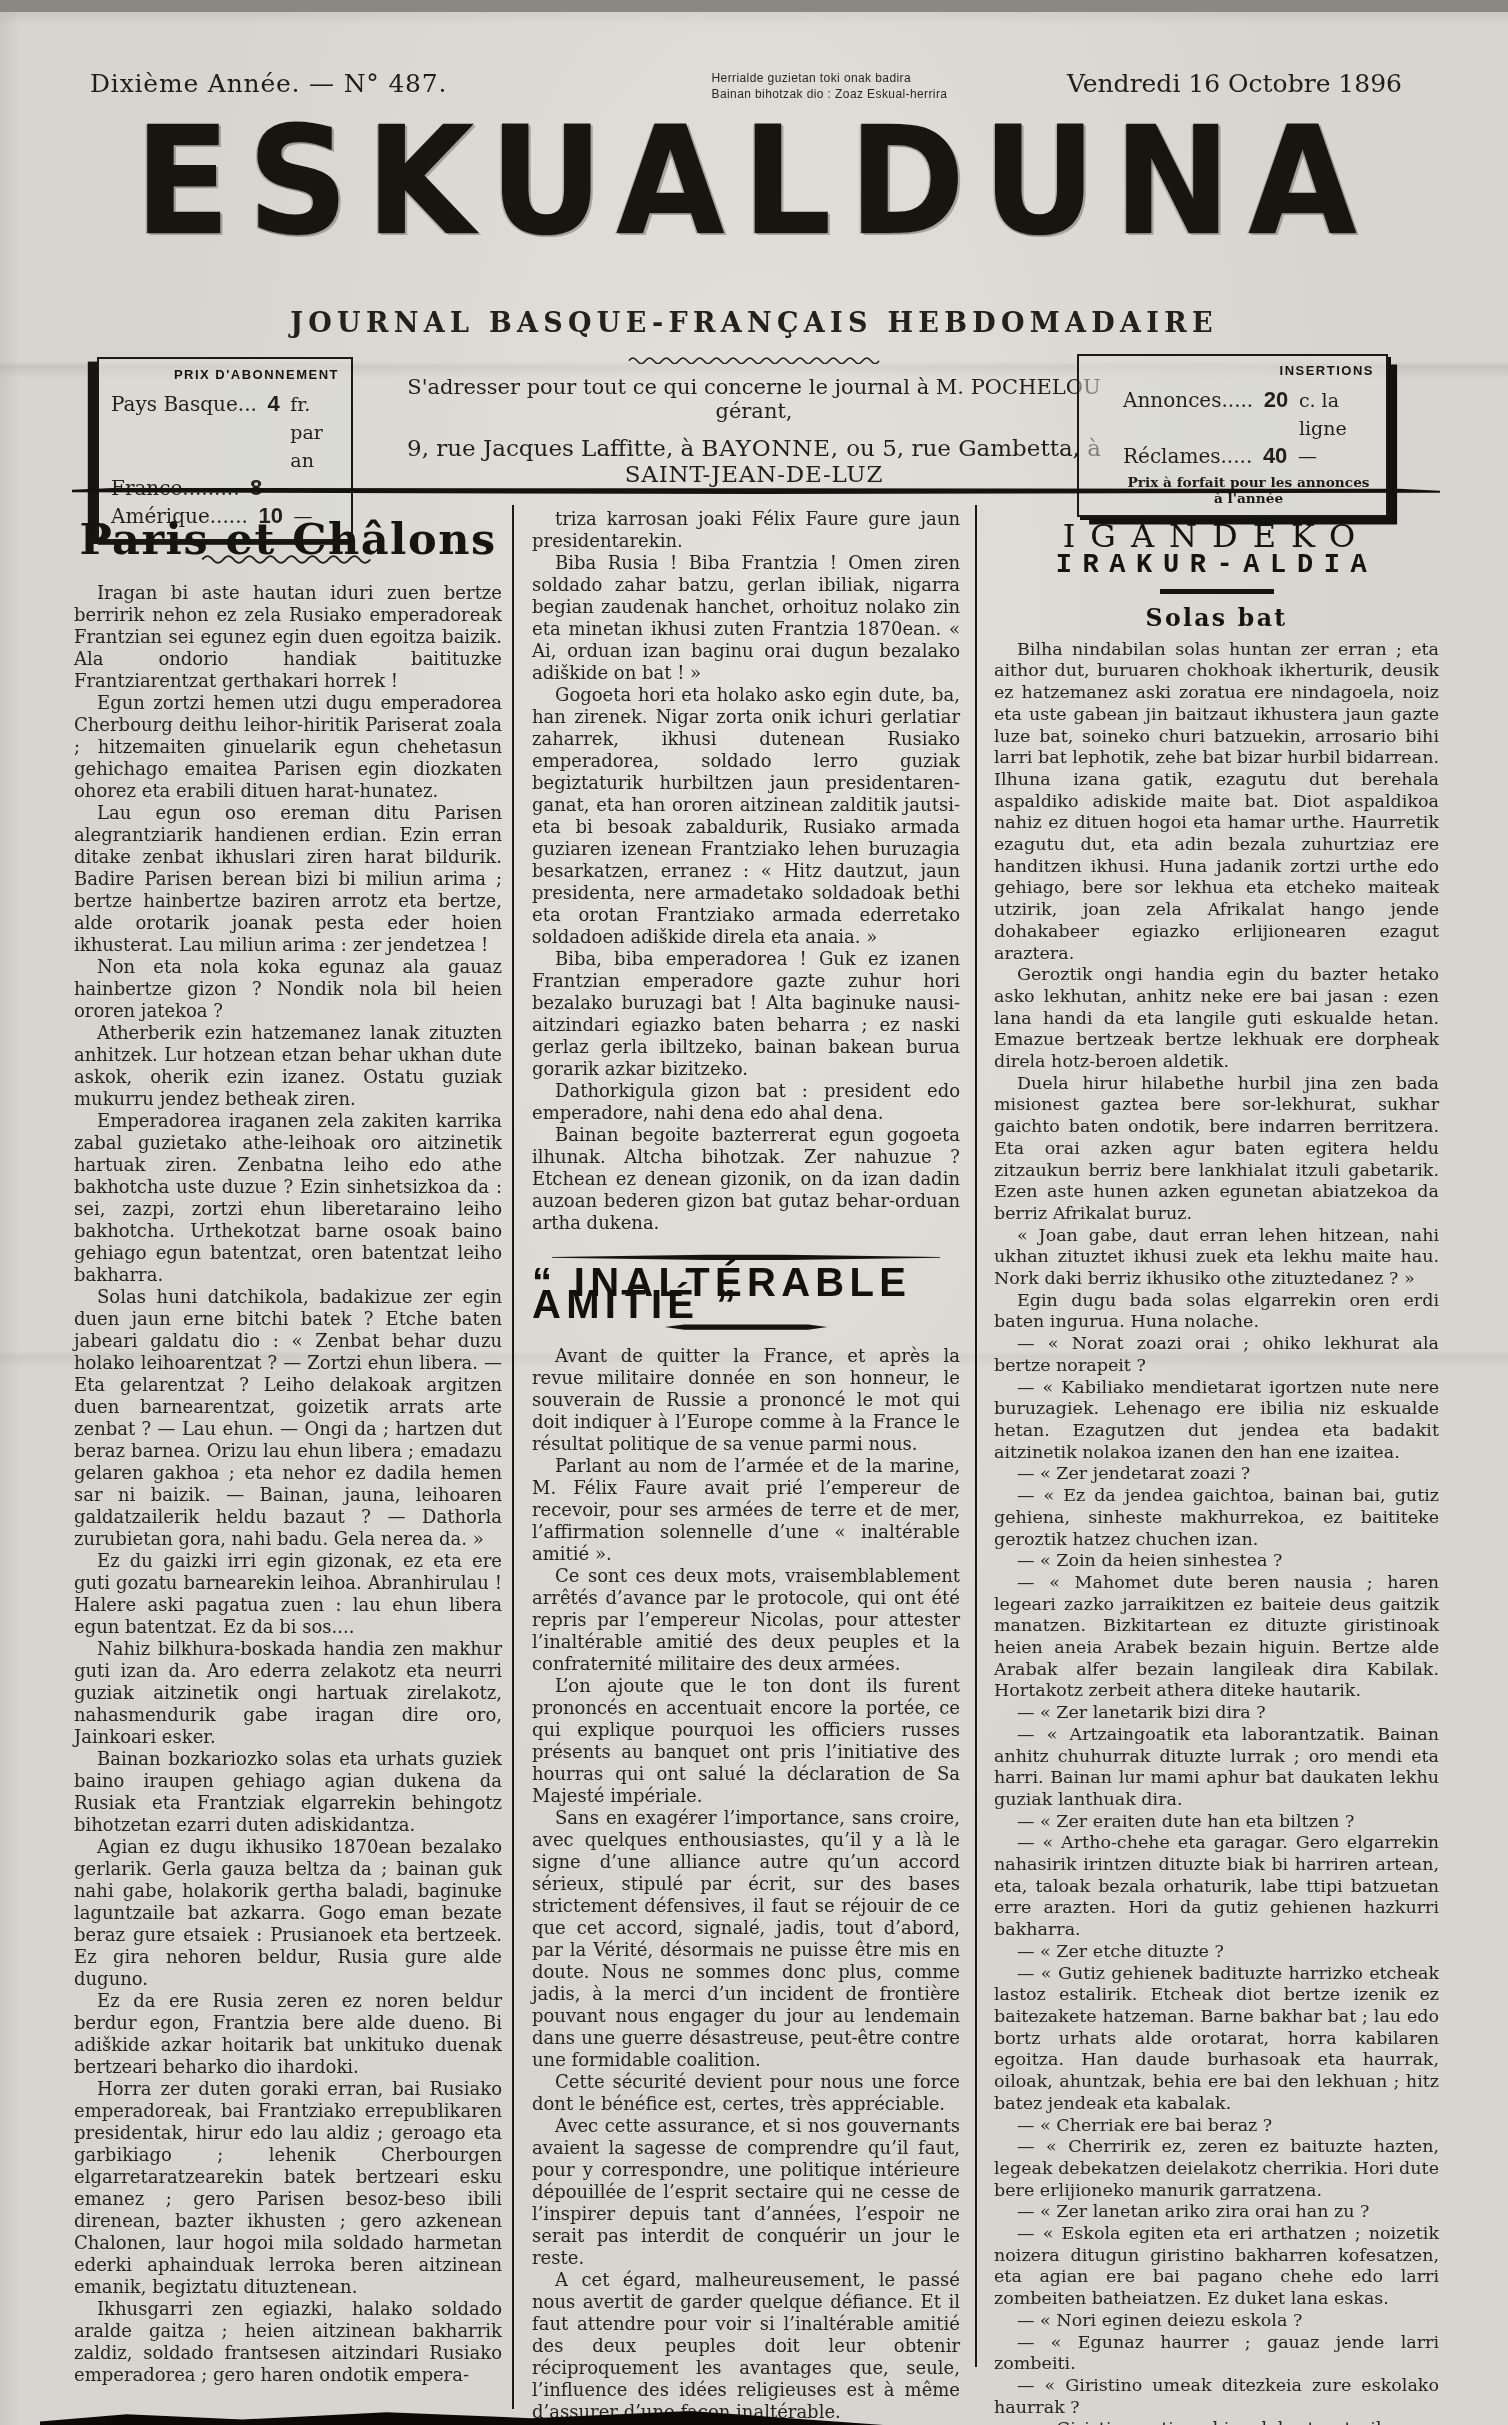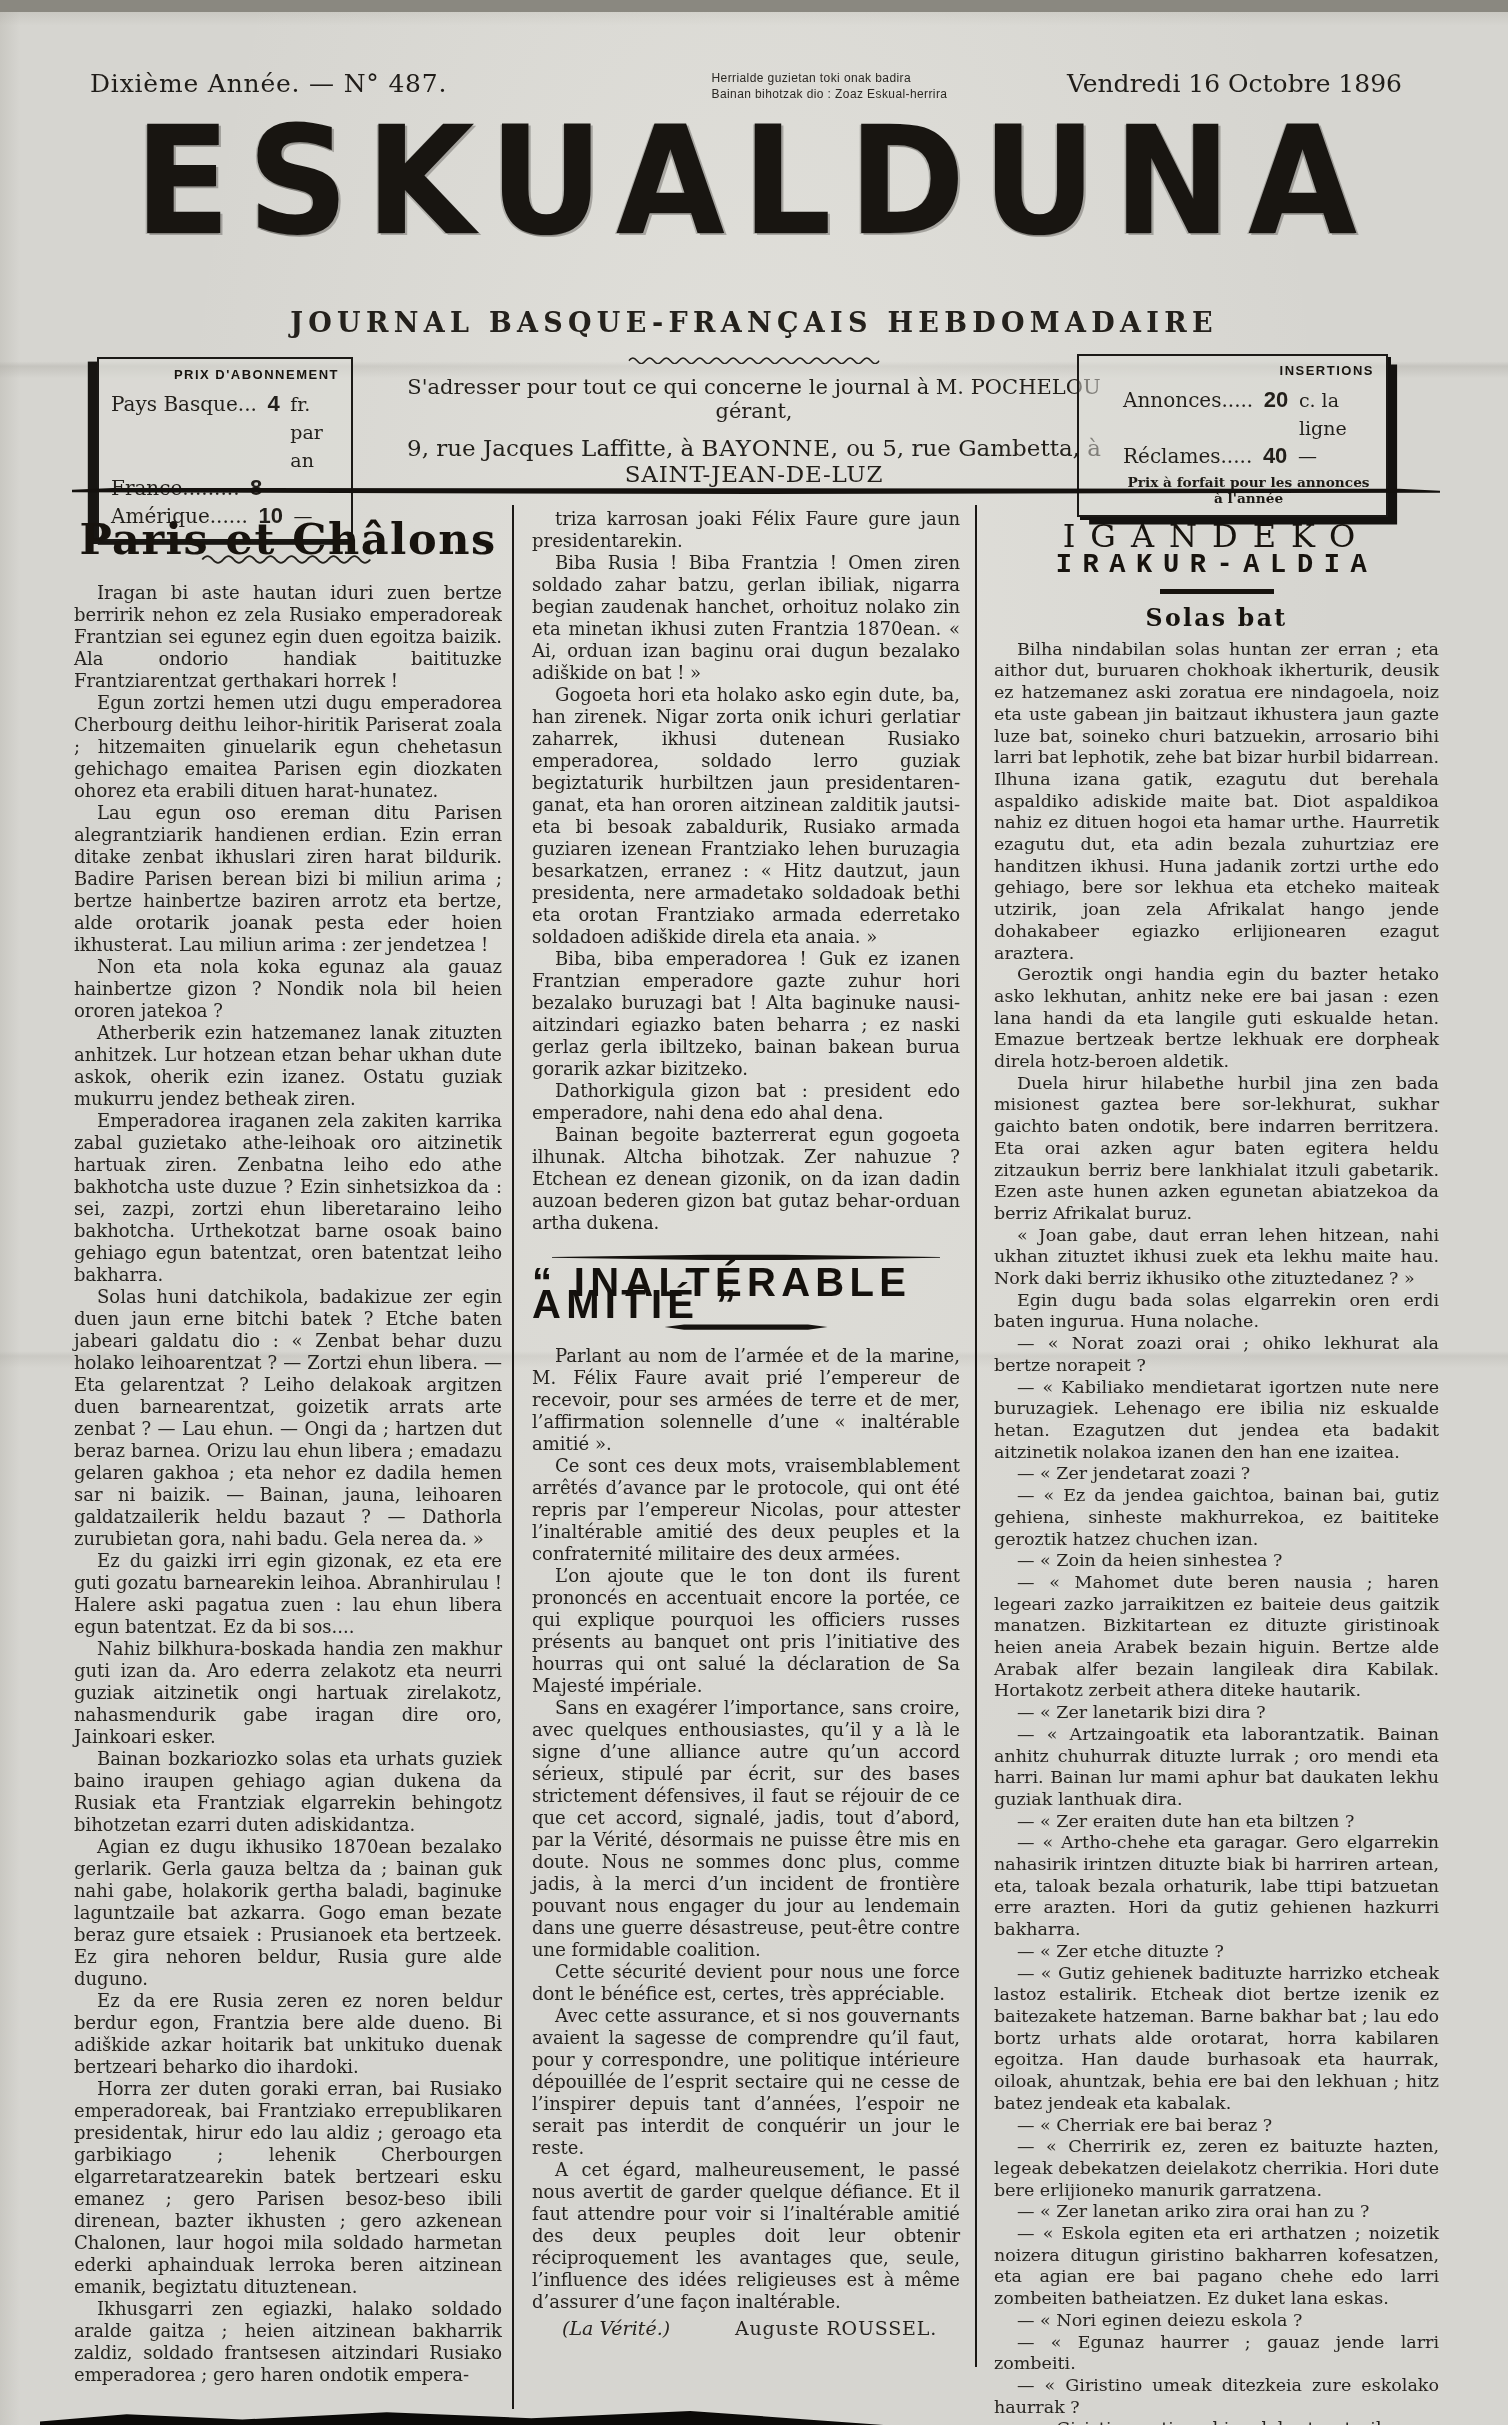--- a/index.html
+++ b/index.html
@@ -188,20 +188,21 @@
         <p>Biba Rusia ! Biba Frantzia ! Omen ziren soldado zahar batzu, gerlan ibiliak, nigarra begian zaudenak hanchet, orhoituz nolako zin eta minetan ikhusi zuten Frantzia 1870ean. « Ai, orduan izan baginu orai dugun bezalako adiškide on bat ! »</p>
         <p>Gogoeta hori eta holako asko egin dute, ba, han zirenek. Nigar zorta onik ichuri gerlatiar zaharrek, ikhusi dutenean Rusiako emperadorea, soldado lerro guziak begiztaturik hurbiltzen jaun presidentaren-ganat, eta han ororen aitzinean zalditik jautsi-eta bi besoak zabaldurik, Rusiako armada guziaren izenean Frantziako lehen buruzagia besarkatzen, erranez : « Hitz dautzut, jaun presidenta, nere armadetako soldadoak bethi eta orotan Frantziako armada ederretako soldadoen adiškide direla eta anaia. »</p>
         <p>Biba, biba emperadorea ! Guk ez izanen Frantzian emperadore gazte zuhur hori bezalako buruzagi bat ! Alta baginuke nausi-aitzindari egiazko baten beharra ; ez naski gerlaz gerla ibiltzeko, bainan bakean burua gorarik azkar bizitzeko.</p>
         <p>Dathorkigula gizon bat : president edo emperadore, nahi dena edo ahal dena.</p>
         <p>Bainan begoite bazterrerat egun gogoeta ilhunak. Altcha bihotzak. Zer nahuzue ? Etchean ez denean gizonik, on da izan dadin auzoan bederen gizon bat gutaz behar-orduan artha dukena.</p>
       </div>
     <div class="taper-rule"></div>
     <h3 class="headline2">“ INALTÉRABLE AMITIÉ ”</h3>
     <div class="short-rule"></div>
     <div>
+        <p>Avant de quitter la France, et après la revue militaire donnée en son honneur, le souverain de Russie a prononcé le mot qui doit indiquer à l’Europe comme à la France le résultat politique de sa venue parmi nous.</p>
         <p>Parlant au nom de l’armée et de la marine, M. Félix Faure avait prié l’empereur de recevoir, pour ses armées de terre et de mer, l’affirmation solennelle d’une « inaltérable amitié ».</p>
         <p>Ce sont ces deux mots, vraisemblablement arrêtés d’avance par le protocole, qui ont été repris par l’empereur Nicolas, pour attester l’inaltérable amitié des deux peuples et la confraternité militaire des deux armées.</p>
         <p>L’on ajoute que le ton dont ils furent prononcés en accentuait encore la portée, ce qui explique pourquoi les officiers russes présents au banquet ont pris l’initiative des hourras qui ont salué la déclaration de Sa Majesté impériale.</p>
         <p>Sans en exagérer l’importance, sans croire, avec quelques enthousiastes, qu’il y a là le signe d’une alliance autre qu’un accord sérieux, stipulé par écrit, sur des bases strictement défensives, il faut se réjouir de ce que cet accord, signalé, jadis, tout d’abord, par la Vérité, désormais ne puisse être mis en doute. Nous ne sommes donc plus, comme jadis, à la merci d’un incident de frontière pouvant nous engager du jour au lendemain dans une guerre désastreuse, peut-être contre une formidable coalition.</p>
         <p>Cette sécurité devient pour nous une force dont le bénéfice est, certes, très appréciable.</p>
         <p>Avec cette assurance, et si nos gouvernants avaient la sagesse de comprendre qu’il faut, pour y correspondre, une politique intérieure dépouillée de l’esprit sectaire qui ne cesse de l’inspirer depuis tant d’années, l’espoir ne serait pas interdit de conquérir un jour le reste.</p>
         <p>A cet égard, malheureusement, le passé nous avertit de garder quelque défiance. Et il faut attendre pour voir si l’inaltérable amitié des deux peuples doit leur obtenir réciproquement les avantages que, seule, l’influence des idées religieuses est à même d’assurer d’une façon inaltérable.</p>
       </div>
     <div class="sig">
       <span class="src">(La Vérité.)</span>

